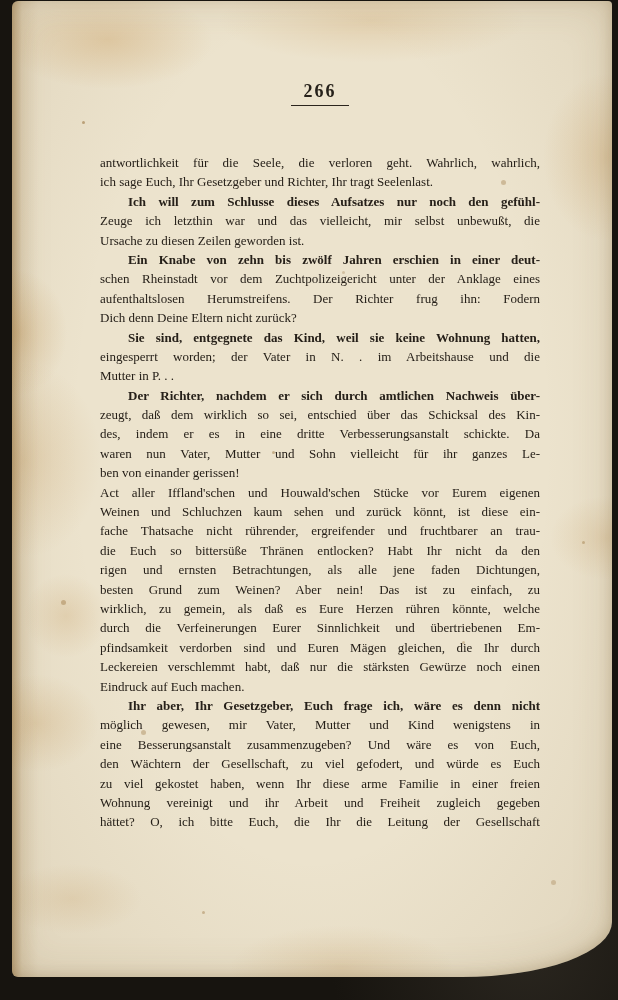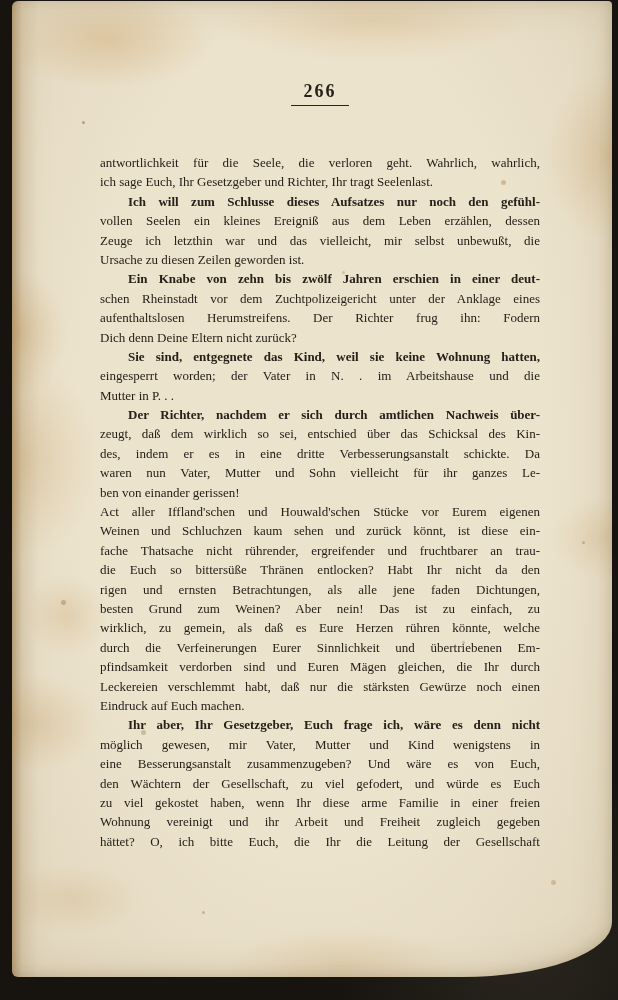--- a/index.html
+++ b/index.html
@@ -116,21 +116,20 @@
       <div class="page-number">266</div>
       <div class="page-number-rule"></div>
     </div>
     <div class="text-block">
         <div class="paragraph">
           <div class="line">antwortlichkeit für die Seele, die verloren geht.  Wahrlich, wahrlich,</div>
           <div class="line last">ich sage Euch, Ihr Gesetzgeber und Richter, Ihr tragt Seelenlast.</div>
         </div>
         <div class="paragraph">
           <div class="line first">Ich will zum Schlusse dieses Aufsatzes nur noch den gefühl-</div>
-          <div class="line">vollen Seelen ein kleines Ereigniß aus dem Leben erzählen, dessen</div>
           <div class="line">Zeuge ich letzthin war und das vielleicht, mir selbst unbewußt, die</div>
           <div class="line last">Ursache zu diesen Zeilen geworden ist.</div>
         </div>
         <div class="paragraph">
           <div class="line first">Ein Knabe von zehn bis zwölf Jahren erschien in einer deut-</div>
           <div class="line">schen Rheinstadt vor dem Zuchtpolizeigericht unter der Anklage eines</div>
           <div class="line">aufenthaltslosen Herumstreifens.  Der Richter frug ihn: Fodern</div>
           <div class="line last">Dich denn Deine Eltern nicht zurück?</div>
         </div>
         <div class="paragraph">

